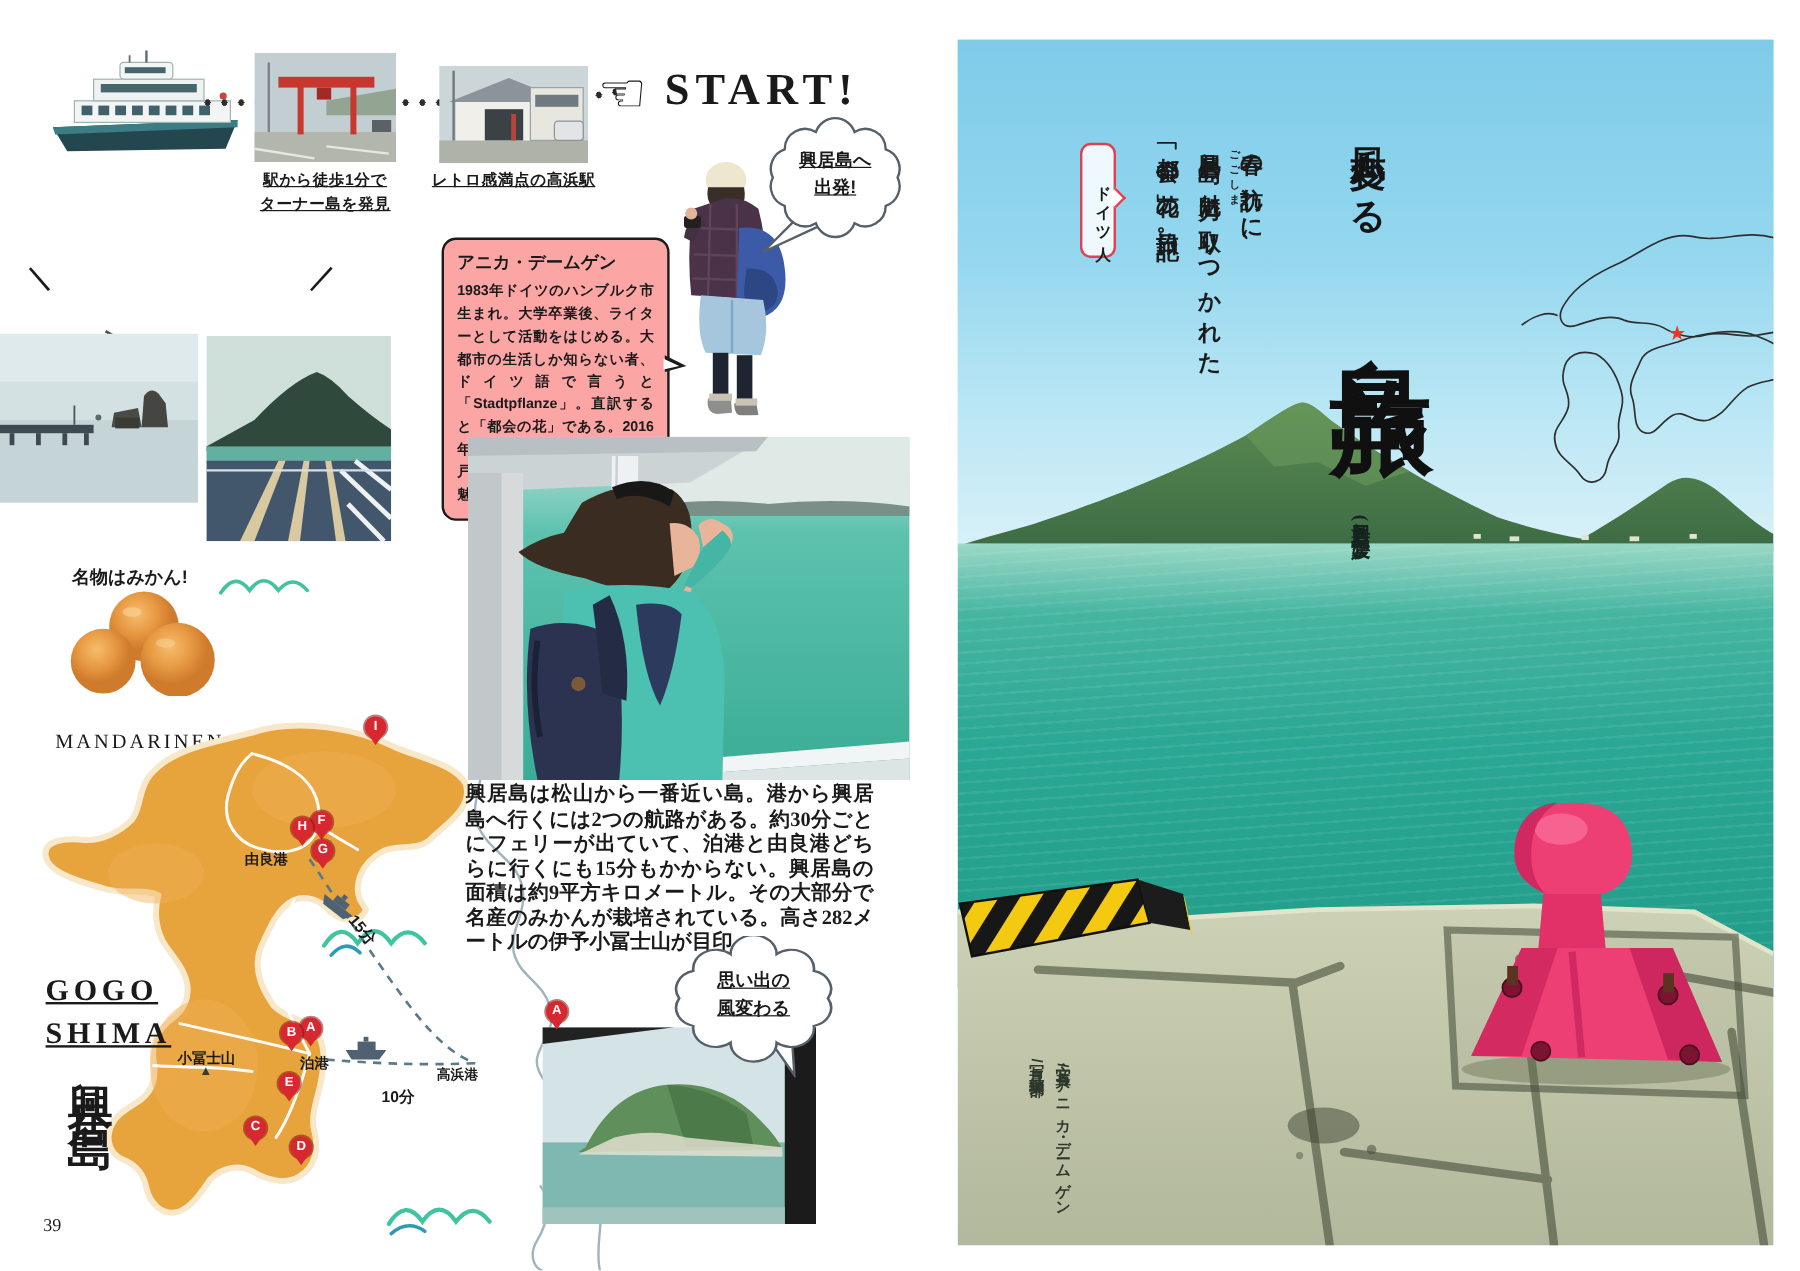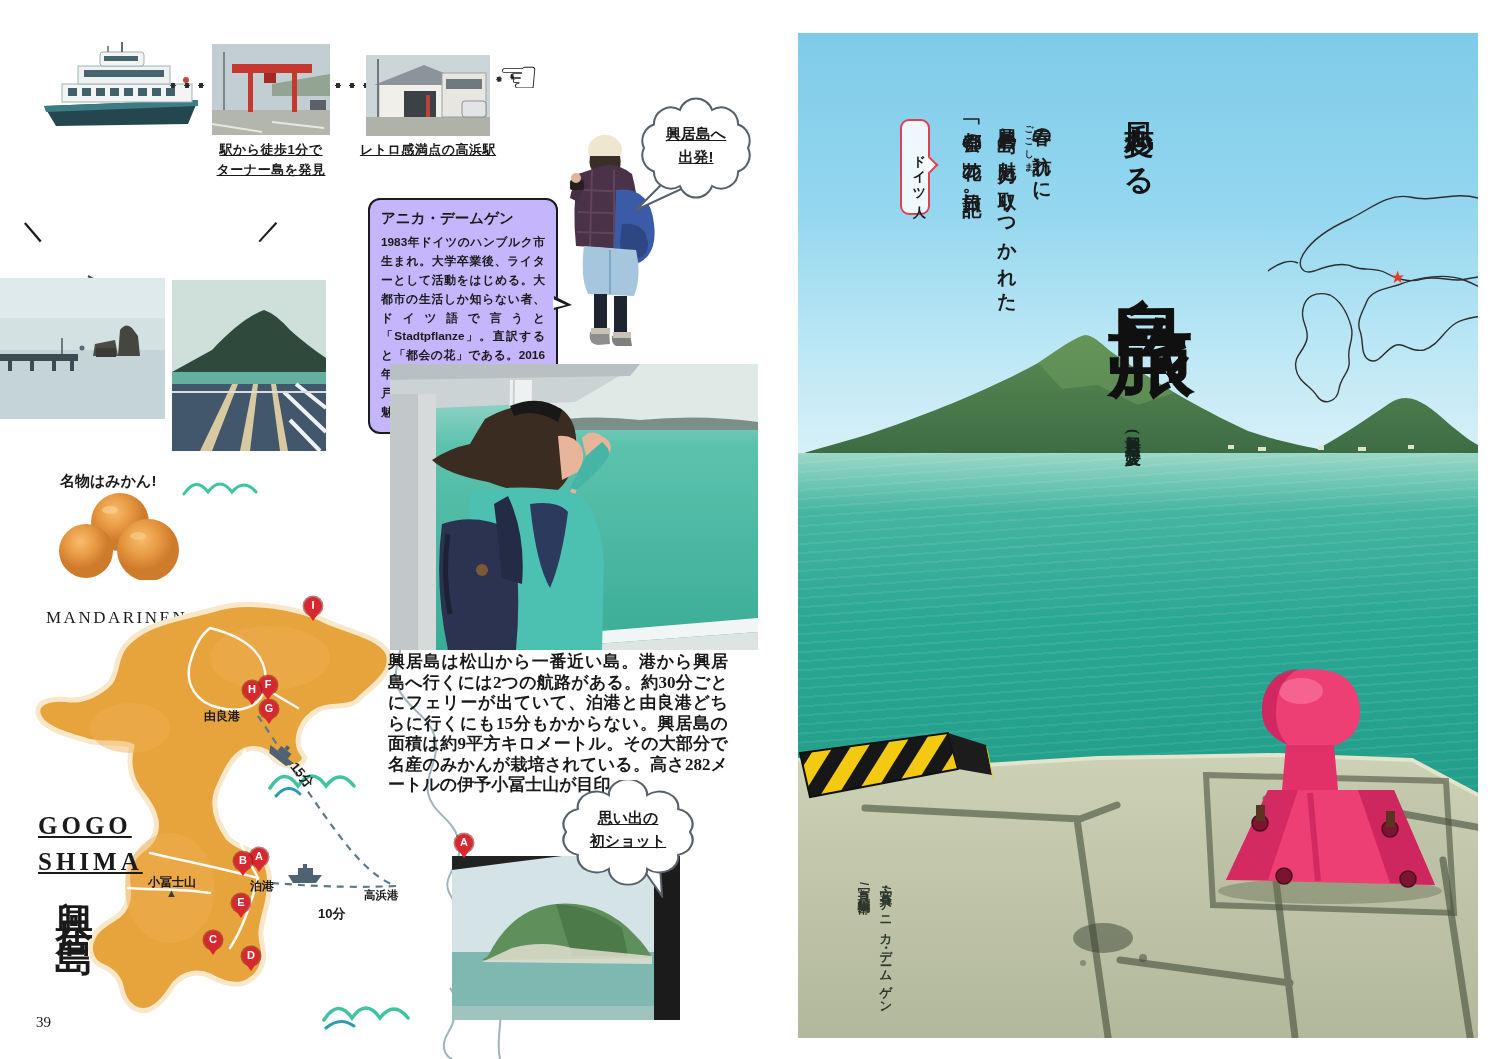--- a/index.html
+++ b/index.html
@@ -8,21 +8,21 @@
   .abs{position:absolute;}
   .pre{white-space:pre-line;text-decoration:underline;}
   .serif{font-family:"Liberation Serif","DejaVu Serif",serif;}
   .v{writing-mode:vertical-rl;}
   
   .cap{font-weight:700;font-size:13px;line-height:1.55;text-align:center;letter-spacing:.5px;}
   
   .dots{height:7px;background-image:radial-gradient(circle 2.6px,#2c2c2c 96%,transparent 100%);
         background-size:14px 7px;background-repeat:repeat-x;}
   
-  #profile-box{width:190px;border:2.5px solid #1b1b1d;border-radius:12px;background:#c4b5fd;
+  #profile-box{width:190px;border:2.5px solid #1b1b1d;border-radius:12px;background:#fca5a5;
                padding:9px 11px 10px 11px;box-sizing:border-box;}
   #profile-box:before{content:"";position:absolute;right:-16px;top:96px;border-top:9px solid transparent;
                border-bottom:5px solid transparent;border-left:18px solid #1b1b1d;}
   #profile-box:after{content:"";position:absolute;right:-10px;top:99px;border-top:6px solid transparent;
                border-bottom:3px solid transparent;border-left:13px solid #ffffff;}
   .profile-name{font-weight:700;font-size:14.5px;margin:0 0 5px 0;}
   .profile-bio{font-weight:700;font-size:11.8px;line-height:1.6;text-align:justify;margin:0;}
   
   .pin{width:18px;height:18px;background:#d7282f;border-radius:50%;z-index:30;
        box-shadow:0 0 0 1.5px rgba(130,20,22,.55);}
@@ -100,20 +100,21 @@
     <rect x="14" y="30" width="90" height="32" fill="#f0efe9"></rect>
     <rect x="38" y="36" width="32" height="26" fill="#3c4146"></rect>
     <rect x="76" y="18" width="44" height="44" fill="#e7e6df" stroke="#9aa2a6"></rect>
     <rect x="80" y="24" width="36" height="10" fill="#6e7a80"></rect>
     <rect x="96" y="46" width="24" height="16" rx="3" fill="#e2e4e6" stroke="#8b9397"></rect>
     <line x1="12" y1="4" x2="12" y2="62" stroke="#70787c" stroke-width="2"></line>
     <rect x="60" y="40" width="4" height="22" fill="#b8433b"></rect>
   </svg>
 
   <div class="abs" style="left:498px;top:50px;font-size:46px;font-family:'DejaVu Sans',sans-serif;">☜</div>
+  <div class="abs serif" style="left:554px;top:54px;font-size:37px;font-weight:700;letter-spacing:5px;">START!</div>
 
   <div class="abs cap pre" style="left:208px;top:140px;width:126px;">駅から徒歩1分で
 ターナー島を発見</div>
   <div class="abs cap pre" style="left:348px;top:140px;width:160px;">レトロ感満点の高浜駅</div>
 
   <div class="abs" style="left:22px;top:216px;font-size:22px;font-weight:700;">＼</div>
   <div class="abs" style="left:258px;top:216px;font-size:22px;font-weight:700;">／</div>
   <svg class="abs" style="left:80px;top:272px;" width="52" height="62" viewBox="0 0 52 62">
     <path d="M8,4 Q40,20 31,52" fill="none" stroke="#4a4f52" stroke-width="2.2"></path>
     <polygon points="31,60 24,46 38,48" fill="#4a4f52"></polygon>
@@ -342,21 +343,21 @@
   </svg>
   <div class="abs pin" style="left:455px;top:834px;">
       <span>A</span>
     </div>
 
   <svg class="abs" style="left:550px;top:780px;" width="156" height="118" viewBox="-78 -52 156 118">
     <polygon points="10,30 34,64 32,34" fill="#fff" stroke="#55606a" stroke-width="2"></polygon>
     <path d="M62,0 A19,19 0 0 1 50.2,28 A19,19 0 0 1 19.2,45 A19,19 0 0 1 -19.2,45 A19,19 0 0 1 -50.2,28 A19,19 0 0 1 -62,0 A19,19 0 0 1 -50.2,-28 A19,19 0 0 1 -19.2,-45 A19,19 0 0 1 19.2,-45 A19,19 0 0 1 50.2,-28 A19,19 0 0 1 62,0 Z" transform="scale(1,0.82)" fill="#ffffff" stroke="#55606a" stroke-width="2.2"></path>
   </svg>
   <div class="abs bubbletext pre" style="left:550px;top:806px;width:156px;">思い出の
-初ショット</div>
+風変わる</div>
 
   <div class="abs serif" style="left:36px;top:1014px;font-size:15px;">39</div>
 
   <div class="abs" id="right-page">
 
     <svg class="abs" style="left:460px;top:140px;" width="220" height="270" viewBox="460 140 220 270">
       <g fill="none" stroke="#2e2e2e" stroke-width="1.4">
         <path d="M680,165 C655,158 635,170 612,164 C590,160 572,176 552,186 C534,194 516,204 506,220 C498,232 504,242 516,238 C528,234 544,228 556,234 C566,238 578,234 588,240 C598,246 612,250 624,246 C640,242 656,250 668,246 L680,244"></path>
         <path d="M600,252 C620,244 648,240 666,247 C684,254 698,262 695,274 C690,286 672,282 658,290 C645,298 641,312 626,317 C612,320 606,308 596,313 C586,318 581,332 571,327 C562,322 566,308 562,298 C558,288 565,278 569,268 C573,258 586,256 600,252 Z"></path>
         <path d="M532,262 C518,258 507,263 505,276 C502,289 511,293 509,306 C506,319 495,323 498,336 C500,349 513,353 519,363 C526,373 539,369 541,356 C543,343 553,339 551,326 C549,313 557,306 553,293 C549,279 543,268 532,262 Z"></path>

